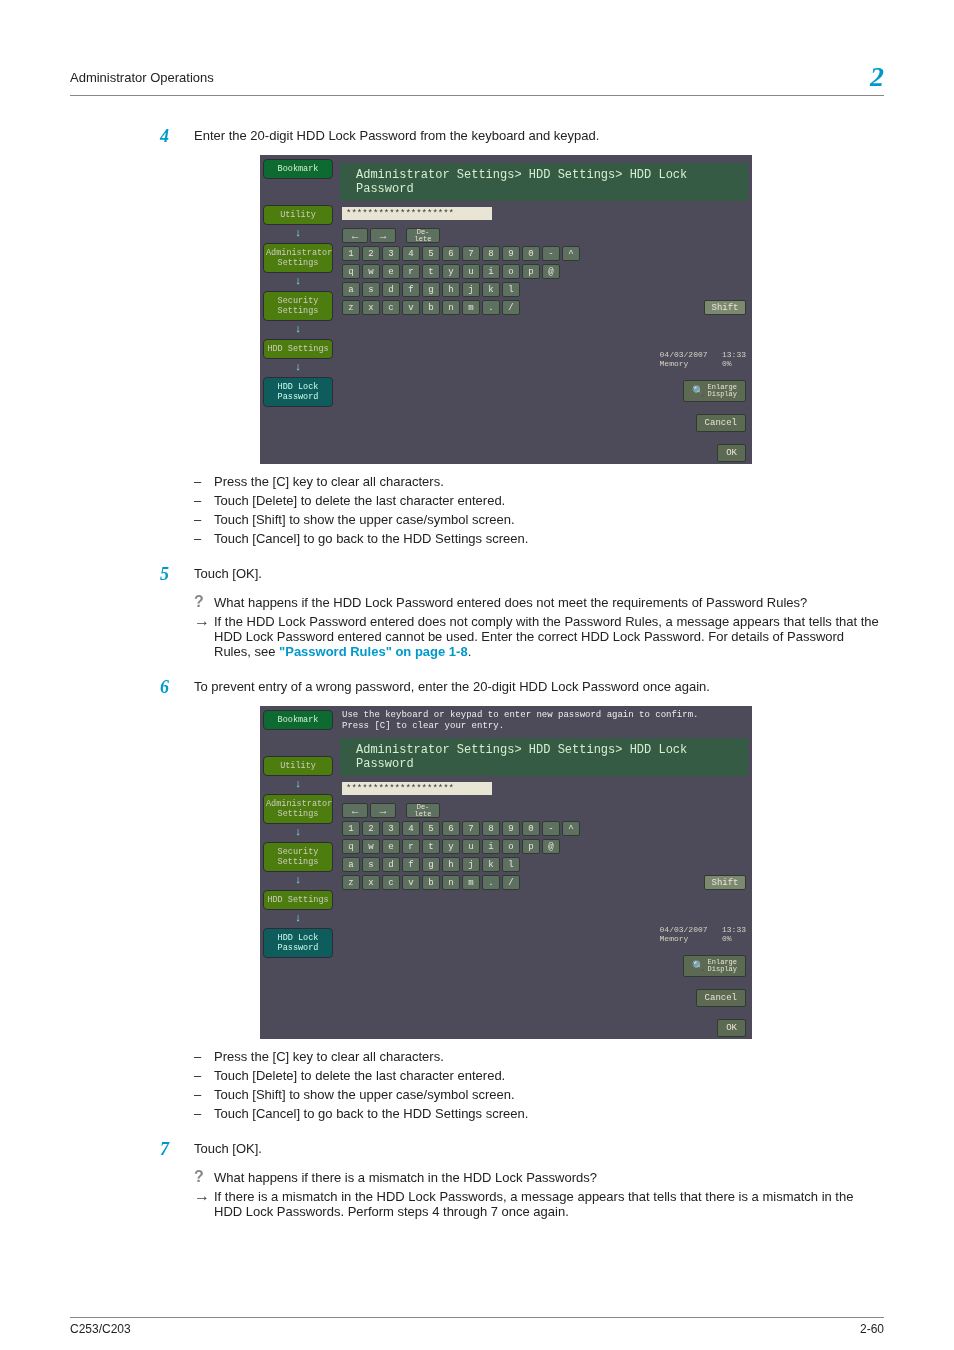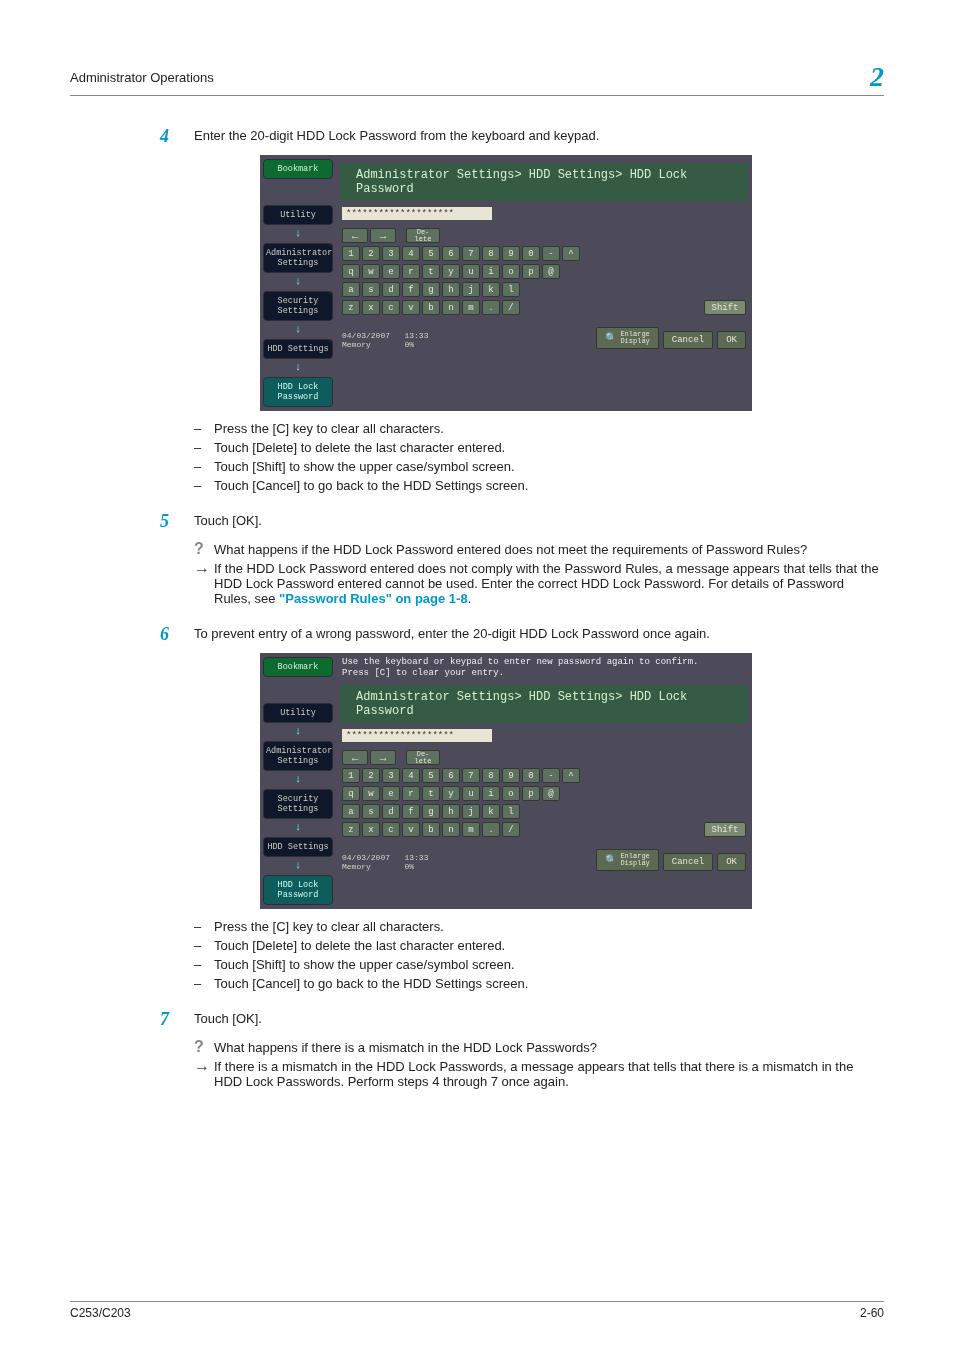--- a/index.html
+++ b/index.html
@@ -19,41 +19,41 @@
   .step-row { display:flex; margin-bottom:6px; margin-left:90px; }
   .step-num { font-family: Georgia, serif; font-style: italic; font-weight: bold; font-size: 18px; color: #0099cc; width: 34px; flex-shrink:0; }
   .step-text { flex:1; padding-top:2px; }
   .sub-list { margin-left:124px; margin-top:10px; margin-bottom:18px; }
   .sub-item { display:flex; margin-bottom:4px; }
   .sub-item .dash { width:20px; flex-shrink:0; }
   .sub-item.q .dash { color:#888; font-weight:bold; font-size:16px; line-height:14px;}
   .sub-item.arr .dash { color:#444; font-weight:bold; font-size:16px; line-height:14px;}
   a.link { color:#0099cc; font-weight:bold; text-decoration:none; }
   .sshot { margin: 8px 0 8px 190px; }
-  .footer-row { display:flex; justify-content:space-between; border-top:1px solid #888; padding-top:4px; position:absolute; bottom:30px; left:70px; right:70px; font-size:12px; }
+  .footer-row { display:flex; justify-content:space-between; border-top:1px solid #888; padding-top:4px; position:absolute; bottom:14px; left:70px; right:70px; font-size:12px; }
 
   
   .device { width: 492px; background:#4d4a59; font-family: "Courier New", monospace; font-size:9px; color:#e8e6d8; display:flex; }
   .dev-side { width:76px; background:#4d4a59; }
   .dev-main { flex:1; background:#4d4a59; padding:4px 6px 2px 6px; display:flex; flex-direction:column; }
   .side-btn { margin:4px 3px; padding:4px 2px; text-align:center; border:1px solid #2e2c36; border-radius:4px; font-size:8.5px; line-height:10px;}
   .side-green { background:#0d6b32; color:#d6efcf;}
-  .side-gray { background:#0f172a; color:#cfcdc0;text-align:center;}
+  .side-gray { background:#4d7c0f; color:#cfcdc0;text-align:center;}
   .side-teal { background:#0e5c5c; color:#cfe;}
   .side-arrow-row{ text-align:center; color:#6be0f5; font-size:11px; margin:-2px 0 2px 0;}
   .inst { font-size:9px; line-height:11px; margin-bottom:2px; color:#eee;}
   .breadcrumb { background:#365b44; padding:5px 16px; margin:4px -2px 6px -2px; font-size:12px; color:#d6efcf;}
   .pwfield { display:flex; margin-bottom:8px;}
   .pwbox { background:#e8e5d4; color:#333; padding:2px 4px; font-size:9px; width:150px; height:13px;}
   .kbd-row { display:flex; gap:2px; margin-bottom:3px; }
   .key { background:#5e7060; border:1px solid #2f3a30; border-radius:2px; width:18px; height:15px; display:flex; align-items:center; justify-content:center; font-size:9px; color:#e8e5d4;}
   .key.shift { width:42px; background:#7c8870; margin-left:auto;}
   .key.arrow { background:#5e7060; width:26px; font-size:11px;}
   .key.del { width:34px; font-size:7px; line-height:7px; text-align:center;}
-  .botbar { display:flex; align-items:flex-end; margin-top:9px; gap:4px;}
+  .botbar { display:flex; align-items:flex-end; margin-top:32px; gap:12px;flex-direction:column;}
   .botinfo { flex:1; font-size:8px; line-height:9px; color:#d4d2c2;}
   .botbtn { border:1px solid #2f3a30; border-radius:2px; padding:3px 8px; font-size:9px; background:#5c6a54; color:#e8e5d4;}
   .botbtn.en { display:flex; align-items:center; gap:3px;}
   .botbtn.en .mag { font-size:10px;}
 </style>
 </head>
 <body>
 
 <div class="page">
   <div class="header-row">

